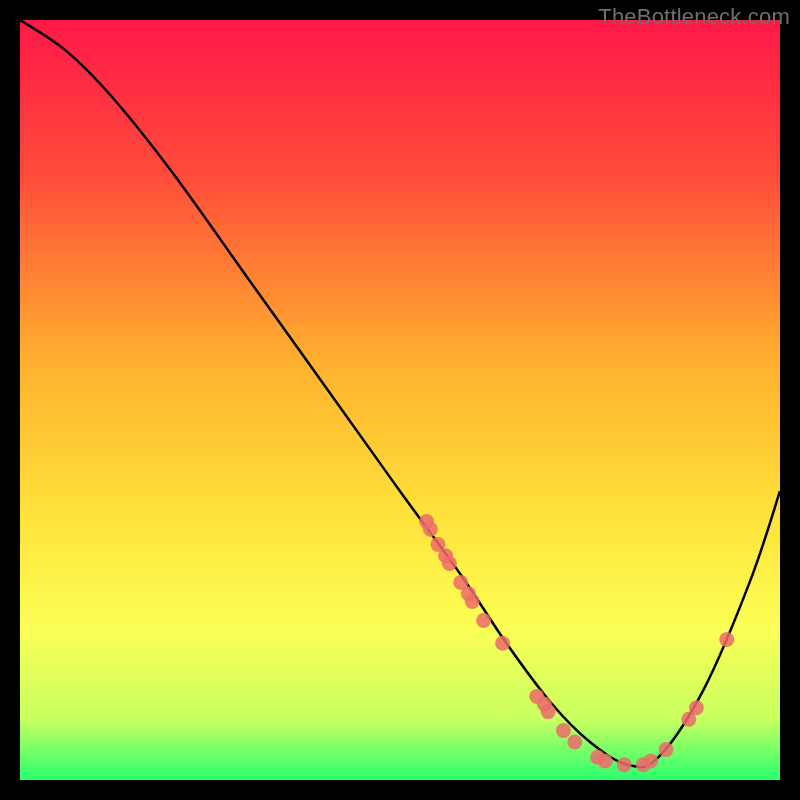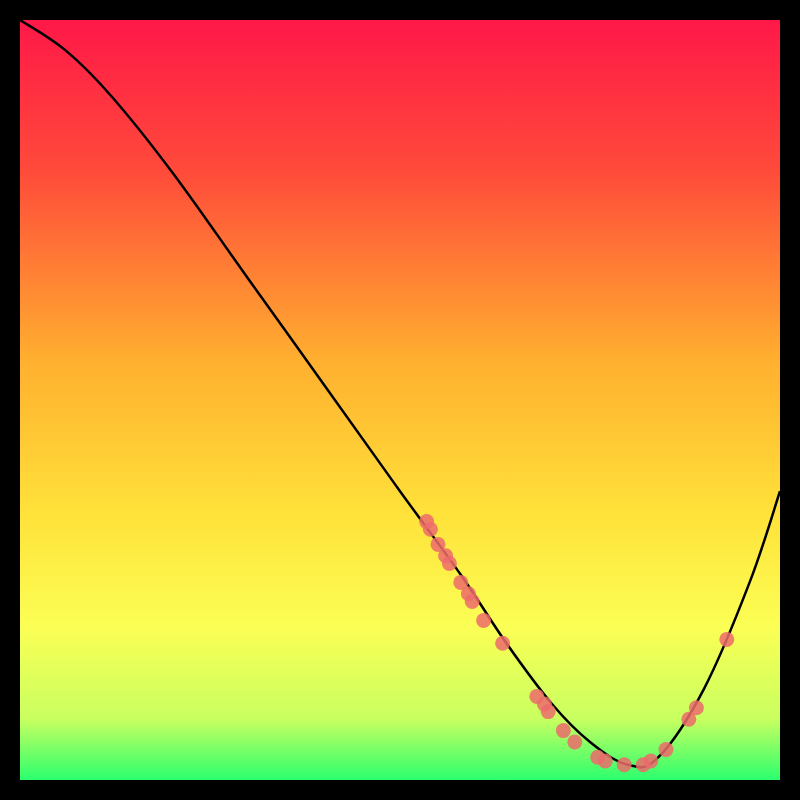--- a/index.html
+++ b/index.html
@@ -33,20 +33,21 @@
     top: 20px;
     width: 760px;
     height: 760px;
     display: block;
   }
 </style>
 </head>
 <body>
 
 <div class="stage">
+  <div class="attribution">TheBottleneck.com</div>
 
   <svg class="plot" viewBox="0 0 760 760" preserveAspectRatio="none">
     <defs>
       <linearGradient id="bg-grad" x1="0" y1="0" x2="0" y2="1">
           <stop offset="0%" stop-color="#ff1848"></stop>
           <stop offset="20%" stop-color="#ff4b3a"></stop>
           <stop offset="45%" stop-color="#ffb02f"></stop>
           <stop offset="65%" stop-color="#ffe23a"></stop>
           <stop offset="80%" stop-color="#fbff55"></stop>
           <stop offset="92%" stop-color="#c8ff60"></stop>

